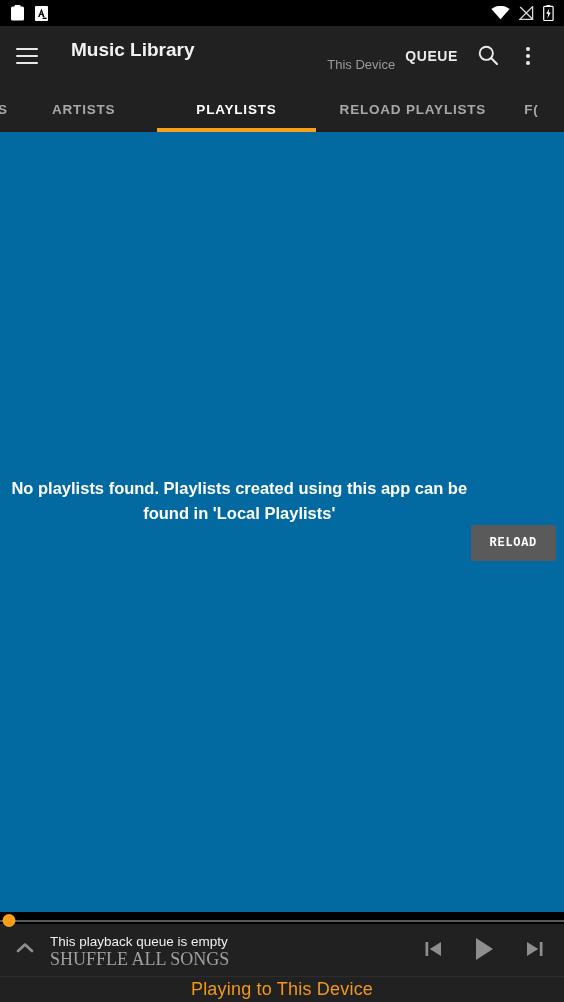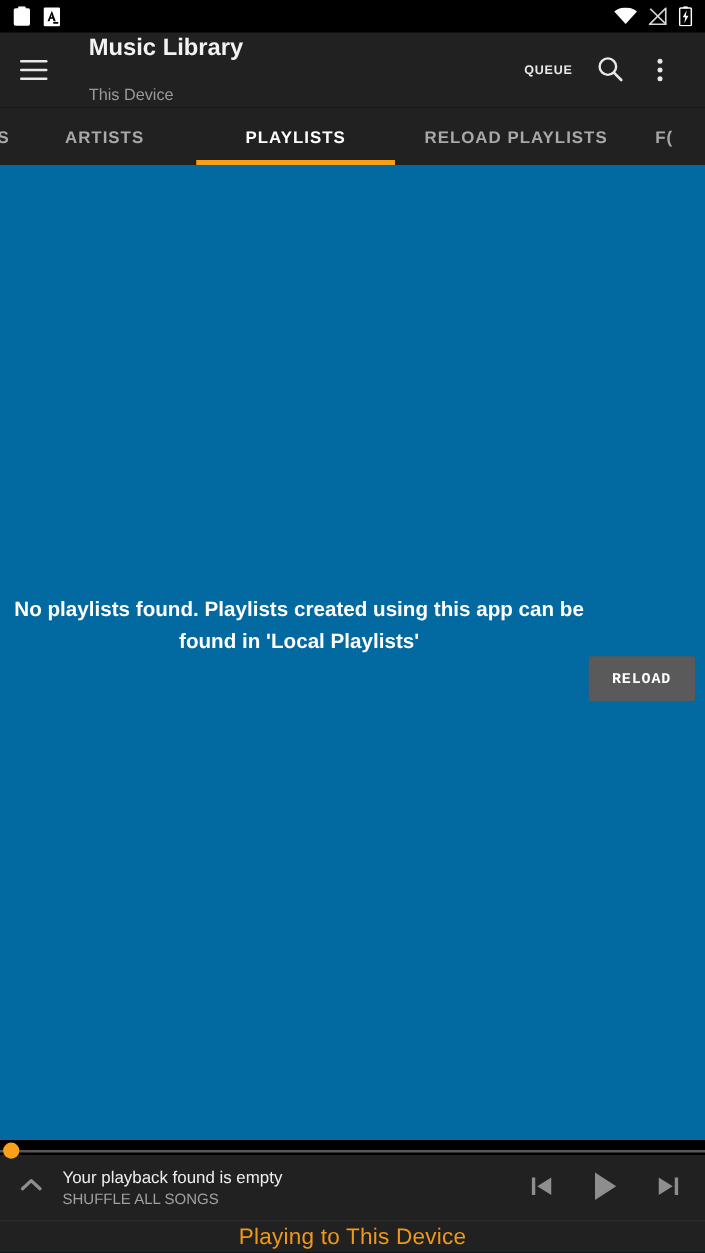--- a/index.html
+++ b/index.html
@@ -65,21 +65,21 @@
     height: 2px;
     width: 22px;
     background: #e8e8e8;
     border-radius: 1px;
   }
   .titles {
     margin-left: 25px;
     flex: 1 1 auto;
     min-width: 0;
     display: flex;
-    flex-direction: column;
+    flex-direction: row;
     justify-content: space-between;
   }
   .title {
     font-size: 19px;
     font-weight: bold;
     color: #f2f2f2;
     line-height: 22px;
     white-space: nowrap;
   }
   .subtitle {
@@ -89,21 +89,21 @@
     margin-top: 17px;
     white-space: nowrap;
   }
   .appbar-actions {
     display: flex;
     align-items: center;
     gap: 0px;
     flex: 0 0 auto;
   }
   .queue-btn {
-    font-size: 10px;
+    font-size: 14px;
     font-weight: bold;
     letter-spacing: 0.6px;
     color: #e9e9e9;
     background: transparent;
     border: none;
     padding: 8px 10px;
     cursor: pointer;
     font-family: "Liberation Sans", sans-serif;
   }
   .icon-btn {
@@ -259,26 +259,27 @@
   }
   .track-title {
     font-size: 13.5px;
     color: #efefef;
     line-height: 18px;
     white-space: nowrap;
     overflow: hidden;
     text-overflow: ellipsis;
   }
   .track-sub {
-    font-size: 12px;
+    font-size: 18px;
     color: #a0a0a0;
     line-height: 17px;
     white-space: nowrap;
     overflow: hidden;
     text-overflow: ellipsis;
+    font-family: Liberation Serif, serif;
   }
   .transport {
     display: flex;
     align-items: center;
     gap: 6px;
     flex: 0 0 auto;
   }
   .transport-btn {
     width: 44px;
     height: 44px;
@@ -409,21 +410,21 @@
     </div>
     <div class="player-bar">
       <div class="expand-chevron">
         <span>
           <svg width="22" height="22" viewBox="0 0 22 22">
             <polyline points="4,14 11,7.5 18,14" fill="none" stroke="#8e8e8e" stroke-width="2.6" stroke-linecap="round" stroke-linejoin="round"></polyline>
           </svg>
         </span>
       </div>
       <div class="track-info">
-        <div class="track-title">Your playback found is empty</div>
+        <div class="track-title">This playback queue is empty</div>
         <div class="track-sub">SHUFFLE ALL SONGS</div>
       </div>
       <div class="transport">
         <button class="transport-btn">
           <span>
             <svg width="26" height="26" viewBox="0 0 26 26">
               <rect x="4.5" y="6" width="2.7" height="14" fill="#8e8e8e"></rect>
               <path d="M20 6 L20 20 L8.8 13 Z" fill="#8e8e8e"></path>
             </svg>
           </span>

